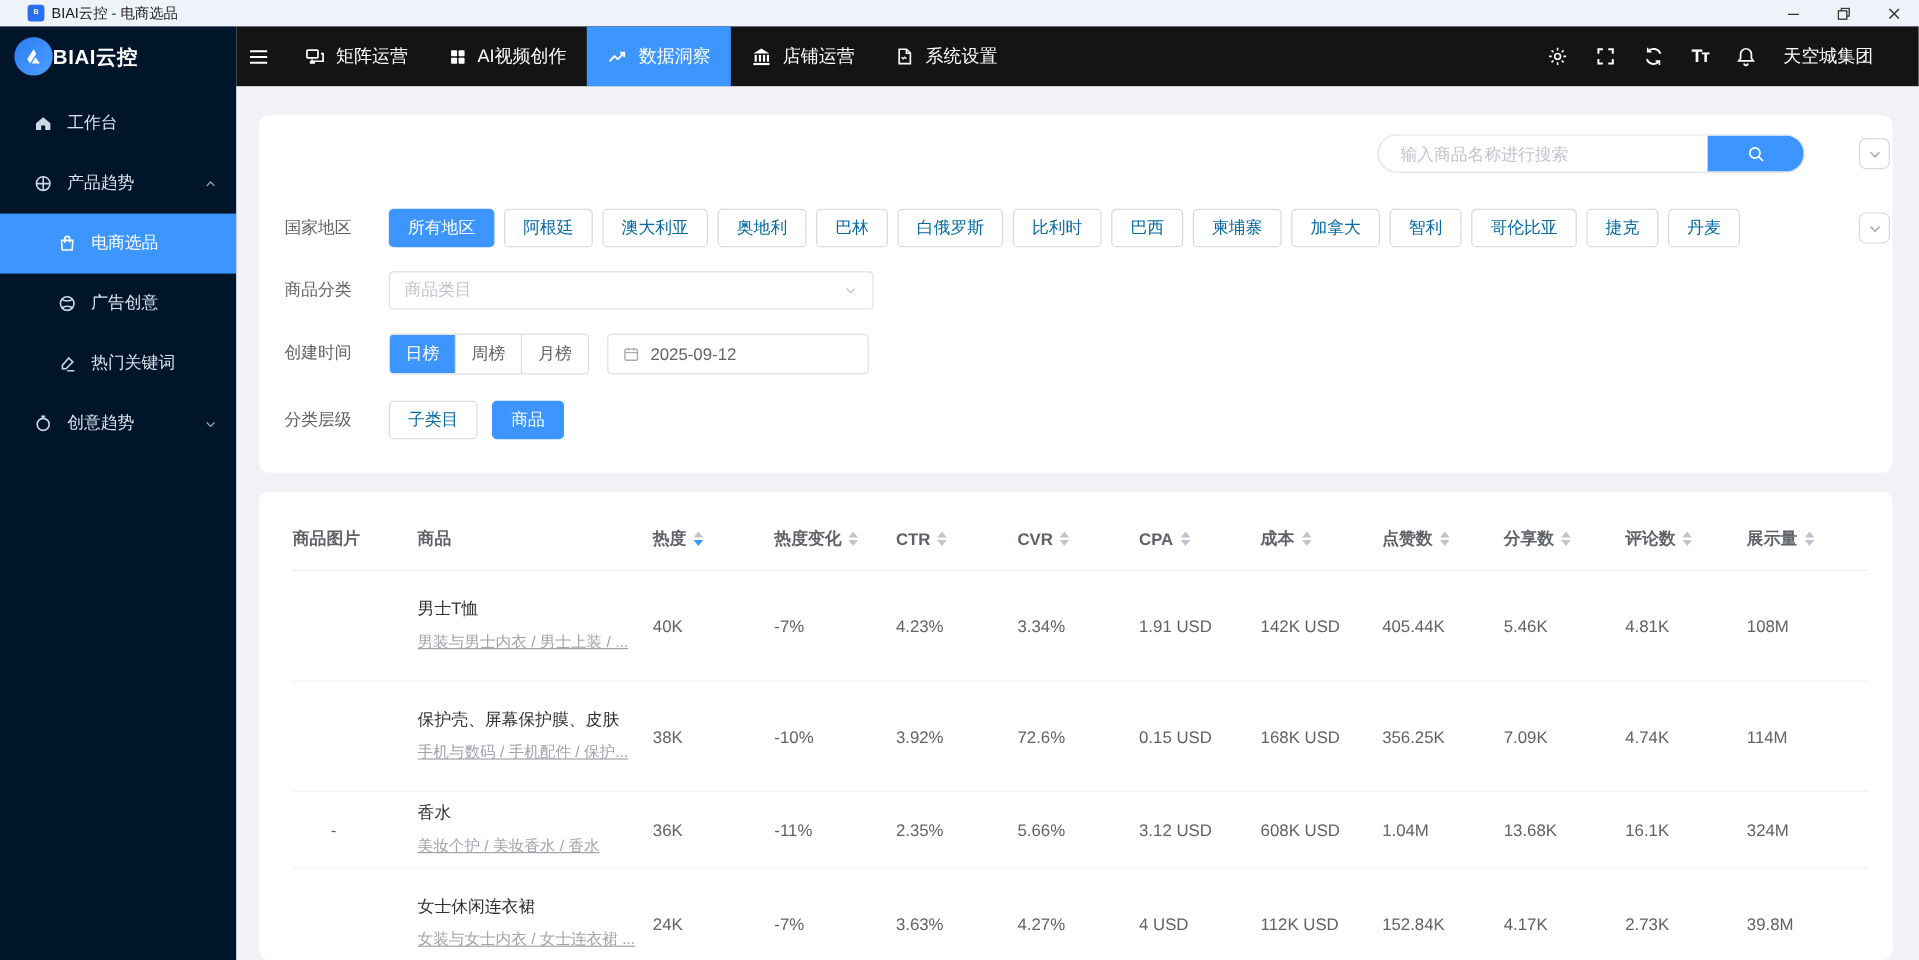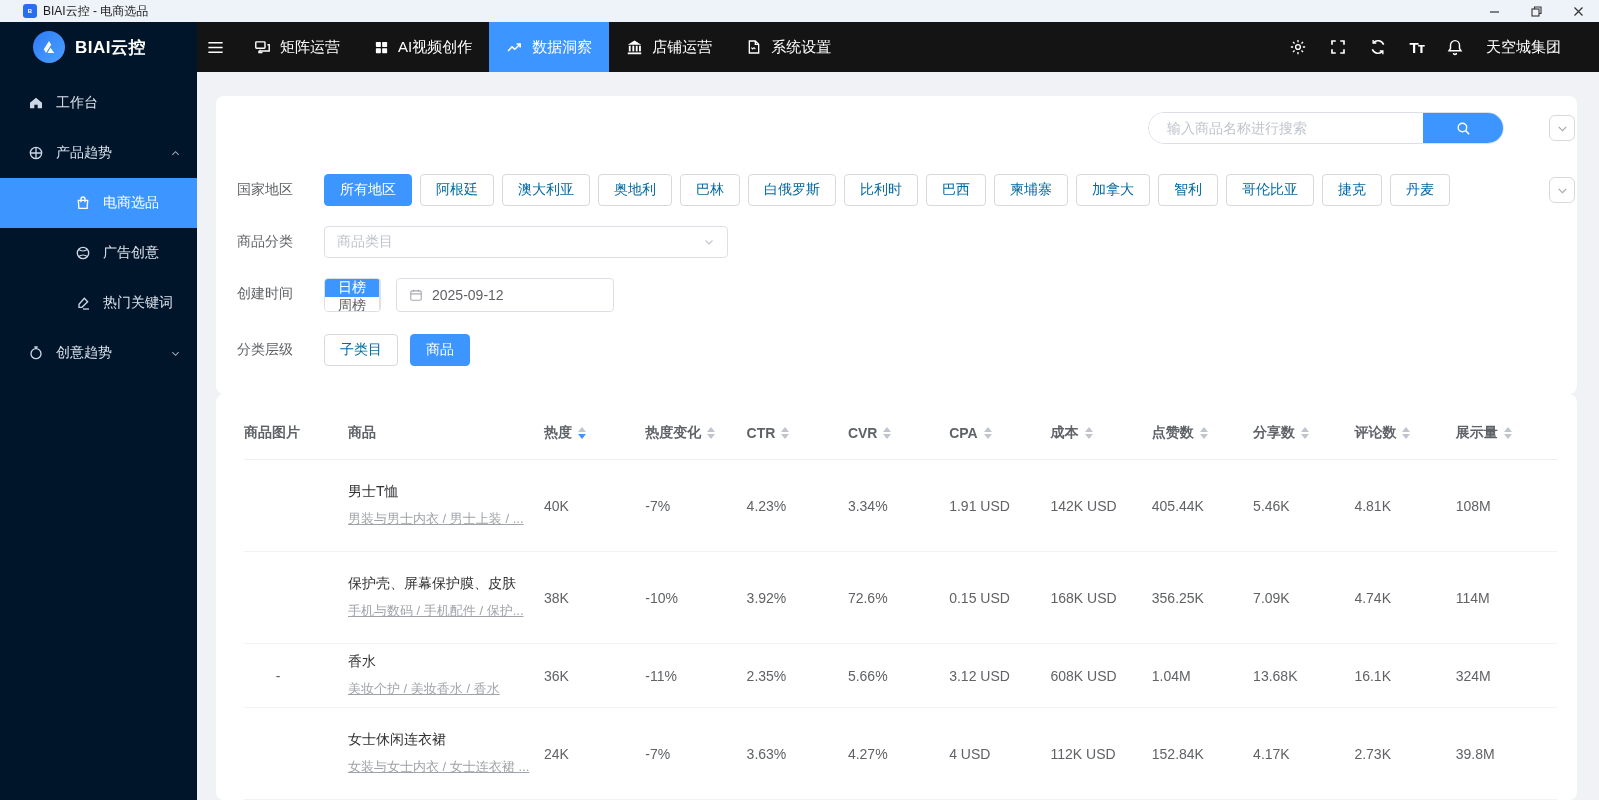--- a/index.html
+++ b/index.html
@@ -10,27 +10,27 @@
   
   .titlebar { height:22px; background:#eef2f9; display:flex; align-items:center; padding-left:23px; font-size:12px; color:#1a1a1a; }
   .app-ico { width:14px; height:14px; border-radius:3px; background:#2b6df0; margin-right:6px; display:flex; align-items:center; justify-content:center; color:#fff; font-size:6px; font-weight:bold; }
   .win-controls { margin-left:auto; display:flex; height:100%; }
   .win-btn { width:42px; height:100%; display:flex; align-items:center; justify-content:center; color:#333; }
 
   .app-window { display:flex; height:778px; }
 
   
   .sidebar { width:197px; background:#001529; flex:none; color:#dbe2ee; }
-  .brand { height:50px; display:flex; align-items:center; padding-left:33px; gap:10px; }
+  .brand { height:50px; display:flex; align-items:center; padding-left:12px; }
   .logo-circle { width:32px; height:32px; border-radius:50%; background:linear-gradient(135deg,#2f7bf5,#4aa0ff); display:flex; align-items:center; justify-content:center; }
   .brand-name { font-size:17px; font-weight:bold; color:#fff; letter-spacing:.5px; }
   .menu { padding-top:6px; }
   .m-item { height:50px; display:flex; align-items:center; gap:12px; padding:0 16px 0 28px; font-size:14px; cursor:pointer; color:#dbe2ee; }
   .m-item .chev { margin-left:auto; color:#9aa7ba; }
-  .m-sub { padding-left:75px; }
+  .m-sub { padding-left:48px; }
   .m-sub.active { background:#3d96ff; color:#fff; }
   .m-ico { color:#cdd6e4; flex:none; }
   .m-sub.active .m-ico { color:#fff; }
 
   
   .right-col { flex:1; display:flex; flex-direction:column; min-width:0; }
 
   
   .topnav { height:50px; background:#141414; display:flex; align-items:center; color:#fff; flex:none; }
   .burger { padding:0 12px 0 9px; display:flex; align-items:center; height:100%; cursor:pointer; }
@@ -59,31 +59,31 @@
   .f-label { width:87px; flex:none; padding-top:7px; font-size:14px; color:#606266; }
   .f-controls { display:flex; flex-wrap:wrap; gap:8px; flex:1; align-items:center; }
   .pill-btn { height:32px; padding:0 15px; border:1px solid #d9d9d9; border-radius:4px; background:#fff; font-size:14px; color:#0369a1; display:flex; align-items:center; cursor:pointer; font-family:inherit; white-space:nowrap; }
   .pill-btn.active { background:#3d96ff; border-color:#3d96ff; color:#fff; }
   .row-country .collapse-btn { margin-left:auto; margin-top:3px; }
 
   .select-box { width:404px; height:32px; border:1px solid #dcdfe6; border-radius:4px; display:flex; align-items:center; padding:0 12px; cursor:pointer; background:#fff; }
   .select-box .ph { font-size:14px; color:#bfc3cc; flex:1; }
   .select-box .chev { color:#c0c4cc; }
 
-  .seg { display:inline-flex; border:1px solid #dcdfe6; border-radius:4px; overflow:hidden; height:34px;flex-direction:column; }
+  .seg { display:inline-flex; border:1px solid #dcdfe6; border-radius:4px; overflow:hidden; height:34px; }
   .seg-item { width:55px; height:32px; display:flex; align-items:center; justify-content:center; font-size:14px; color:#606266; background:#fff; cursor:pointer; border-right:1px solid #dcdfe6; }
   .seg-item:last-child { border-right:none; }
   .seg-item.active { background:#3d96ff; color:#fff; }
   .date-box { margin-left:15px; width:218px; height:34px; border:1px solid #dcdfe6; border-radius:4px; display:flex; align-items:center; padding:0 12px; gap:9px; background:#fff; cursor:pointer; }
   .date-box .cal { color:#a8abb2; }
   .date-box .val { font-size:14px; color:#606266; }
   .lvl-gap { gap:12px; }
 
   
-  .table-card { flex:1; min-height:0; padding:12px 20px 0 28px; overflow:hidden; }
+  .table-card { margin-top:16px; flex:1; min-height:0; padding:12px 20px 0 28px; overflow:hidden; }
   .t-grid { display:grid; grid-template-columns:104px 196px repeat(10, 1fr); align-items:center; }
   .t-head { height:54px; border-bottom:1px solid #ebeef5; }
   .th { display:flex; align-items:center; gap:6px; font-size:14px; font-weight:bold; color:#5f6368; cursor:pointer; }
   .sort { display:inline-flex; flex-direction:column; gap:2px; }
   .car-up { width:0; height:0; border-left:4px solid transparent; border-right:4px solid transparent; border-bottom:5px solid #c0c4cc; }
   .car-dn { width:0; height:0; border-left:4px solid transparent; border-right:4px solid transparent; border-top:5px solid #c0c4cc; }
   .sorted-desc .car-dn { border-top-color:#3d96ff; }
 
   .t-row { border-bottom:1px solid #f2f3f5; height:92px; cursor:pointer; }
   .t-row.no-img { height:64px; }

